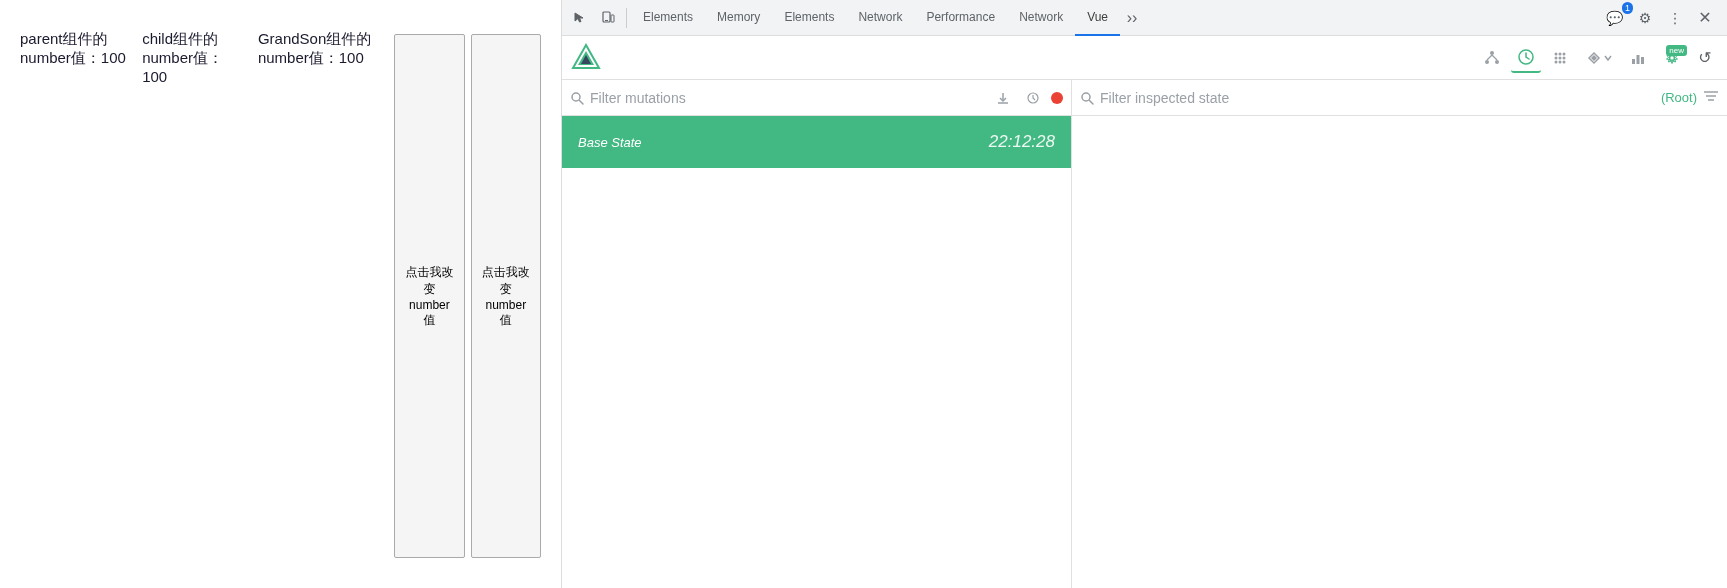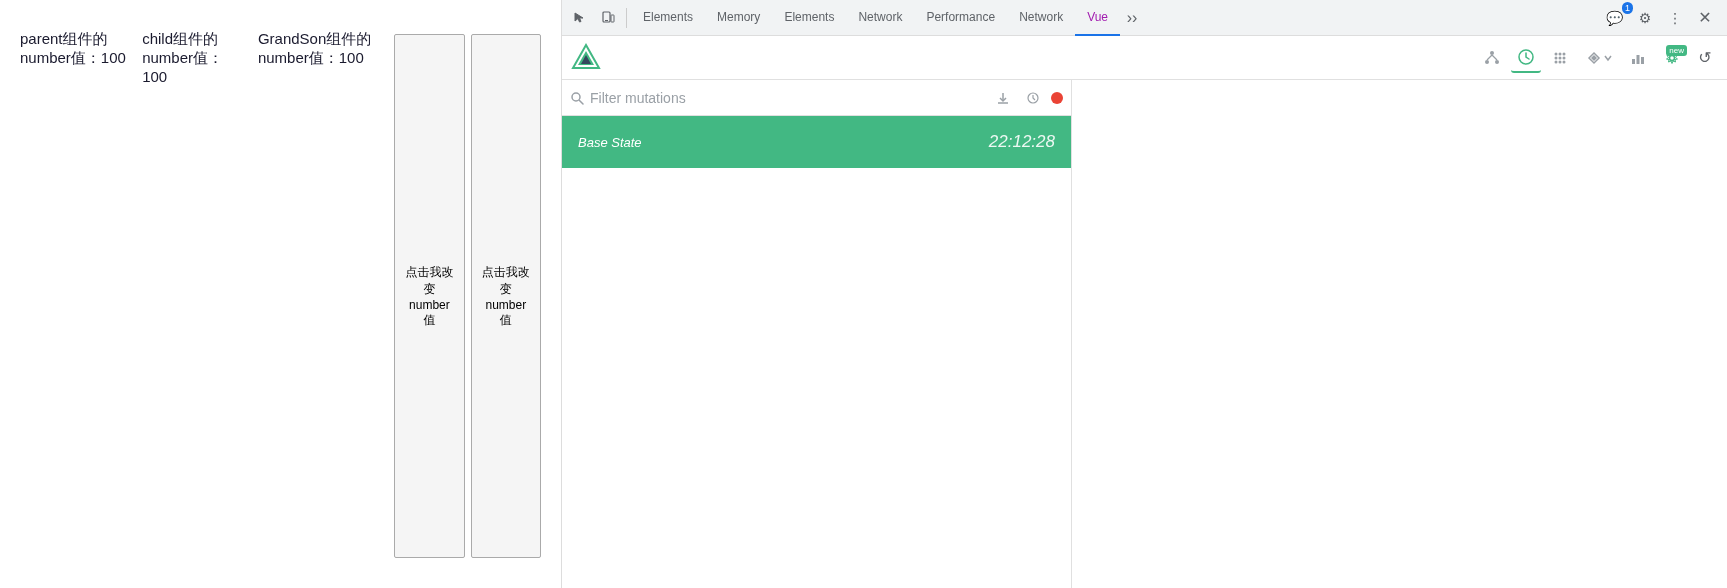--- a/index.html
+++ b/index.html
@@ -85,21 +85,21 @@
       height: 36px;
       display: flex;
       align-items: center;
       font-size: 12px;
       color: #5f6368;
       cursor: pointer;
       border-bottom: 2px solid transparent;
       white-space: nowrap;
     }
     .topbar-tab.active {
-      color: #a21caf;
+      color: #404040;
       border-bottom: 2px solid #1a73e8;
     }
     .topbar-more {
       width: 24px;
       height: 28px;
       display: flex;
       align-items: center;
       justify-content: center;
       color: #5f6368;
       cursor: pointer;
@@ -464,18 +464,35 @@
         </div>
         <div class="mutation-list">
           <div class="mutation-item">
             <span class="mutation-item-name">Base State</span>
             <span class="mutation-item-time">22:12:28</span>
           </div>
         </div>
       </div>
 
       <div class="state-panel">
+        <div class="state-search-bar">
+          <span class="search-icon-wrap">
+            <svg width="14" height="14" viewBox="0 0 14 14" fill="none">
+              <circle cx="6" cy="6" r="4" stroke="#9aa0a6" stroke-width="1.5"></circle>
+              <line x1="9.5" y1="9.5" x2="13" y2="13" stroke="#9aa0a6" stroke-width="1.5" stroke-linecap="round"></line>
+            </svg>
+          </span>
+          <input class="search-input" type="text" placeholder="Filter inspected state" style="">
+          <span class="state-root-label">(Root)</span>
+          <div class="state-filter-icon" title="Filter">
+            <svg width="16" height="14" viewBox="0 0 16 14" fill="none">
+              <line x1="1" y1="3" x2="15" y2="3" stroke="#9aa0a6" stroke-width="1.5"></line>
+              <line x1="3" y1="7" x2="13" y2="7" stroke="#9aa0a6" stroke-width="1.5"></line>
+              <line x1="5" y1="11" x2="11" y2="11" stroke="#9aa0a6" stroke-width="1.5"></line>
+            </svg>
+          </div>
+        </div>
         <div class="state-content"></div>
       </div>
 
     </div>
   </div>
 </div>
 
 </body></html>

